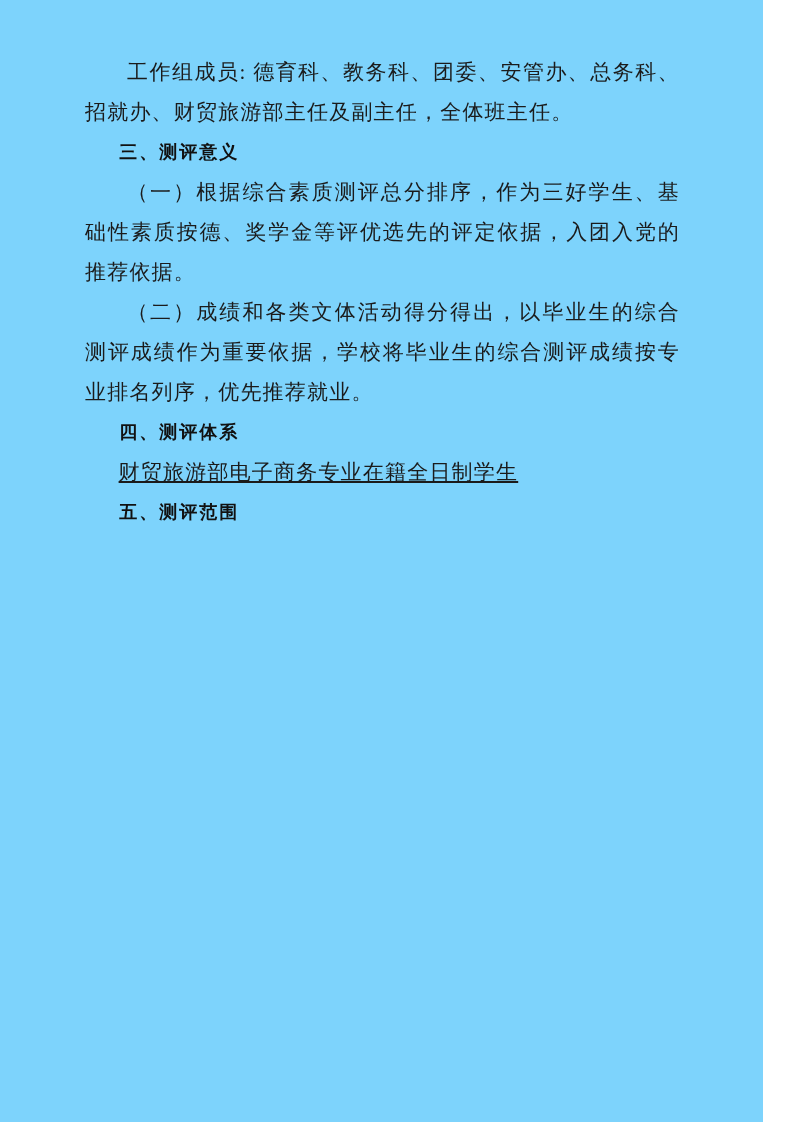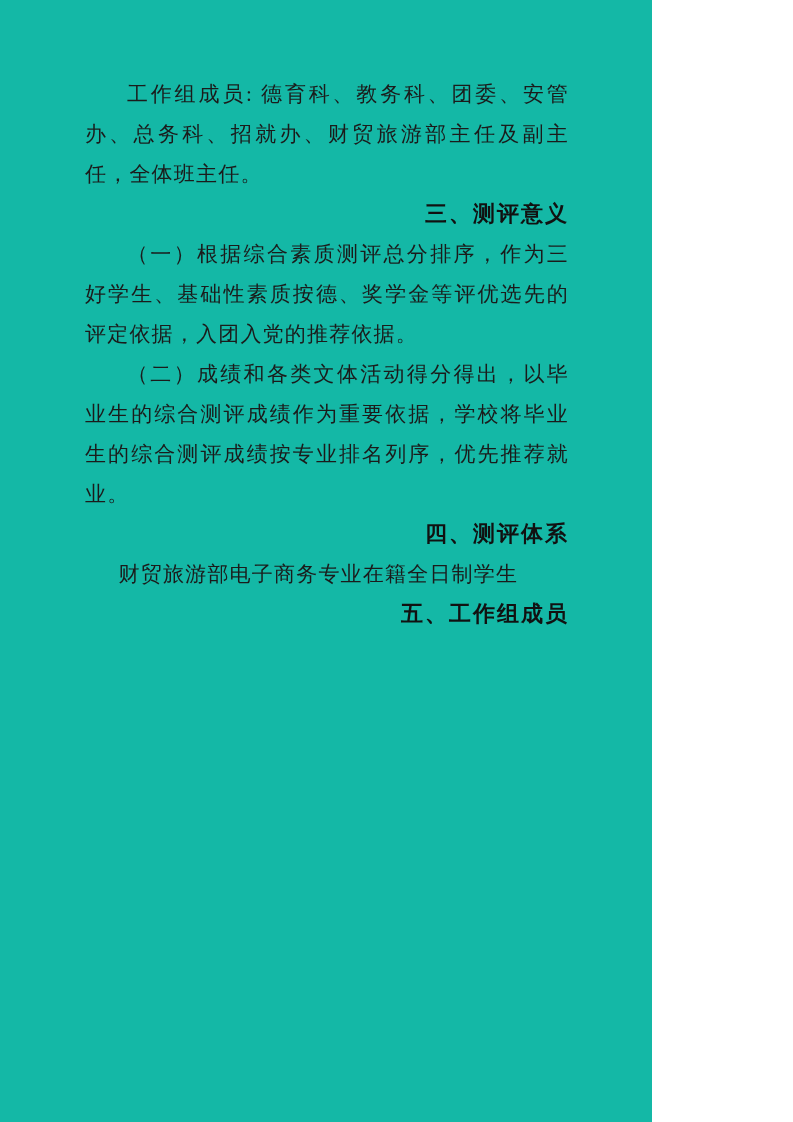--- a/index.html
+++ b/index.html
@@ -3,67 +3,68 @@
 <meta charset="utf-8">
 <style>
   html, body {
     margin: 0;
     padding: 0;
     background: #ffffff;
   }
   .page {
     position: relative;
     box-sizing: border-box;
-    width: 652px;
+    width: 763px;
     height: 1122px;
-    background: #14b8a6;
+    background: #7dd3fc;
     overflow: hidden;
-    padding: 74px 83px 0 85px;
+    padding: 52px 83px 0 85px;
     color: #1b1b1b;
     font-family: "Liberation Serif", "DejaVu Serif", serif;
     font-size: 21px;
     line-height: 40px;
     text-align: justify;
     letter-spacing: 1.2px;
   }
   .body-par {
     margin: 0;
     text-indent: 2em;
     word-break: break-all;
   }
   .body-par.small-indent {
     text-indent: 1.6em;
+    text-decoration: underline;
   }
   .sec-heading {
     margin: 0;
     font-family: "Liberation Sans", "DejaVu Sans", sans-serif;
     font-weight: bold;
-    font-size: 22px;
+    font-size: 18px;
     line-height: 40px;
     letter-spacing: 2px;
     text-indent: 1.9em;
-    text-align: right;
+    text-align: left;
     color: #111111;
   }
 </style>
 </head>
 <body>
 
 <div class="page">
 
   <p class="body-par">工作组成员: 德育科、教务科、团委、安管办、总务科、招就办、财贸旅游部主任及副主任，全体班主任。</p>
 
   <h2 class="sec-heading">三、测评意义</h2>
 
   <p class="body-par">（一）根据综合素质测评总分排序，作为三好学生、基础性素质按德、奖学金等评优选先的评定依据，入团入党的推荐依据。</p>
 
   <p class="body-par">（二）成绩和各类文体活动得分得出，以毕业生的综合测评成绩作为重要依据，学校将毕业生的综合测评成绩按专业排名列序，优先推荐就业。</p>
 
   <h2 class="sec-heading">四、测评体系</h2>
 
   <p class="body-par small-indent">财贸旅游部电子商务专业在籍全日制学生</p>
 
-  <h2 class="sec-heading">五、工作组成员</h2>
+  <h2 class="sec-heading">五、测评范围</h2>
 
 
 
 
 </div>
 
 </body></html>

